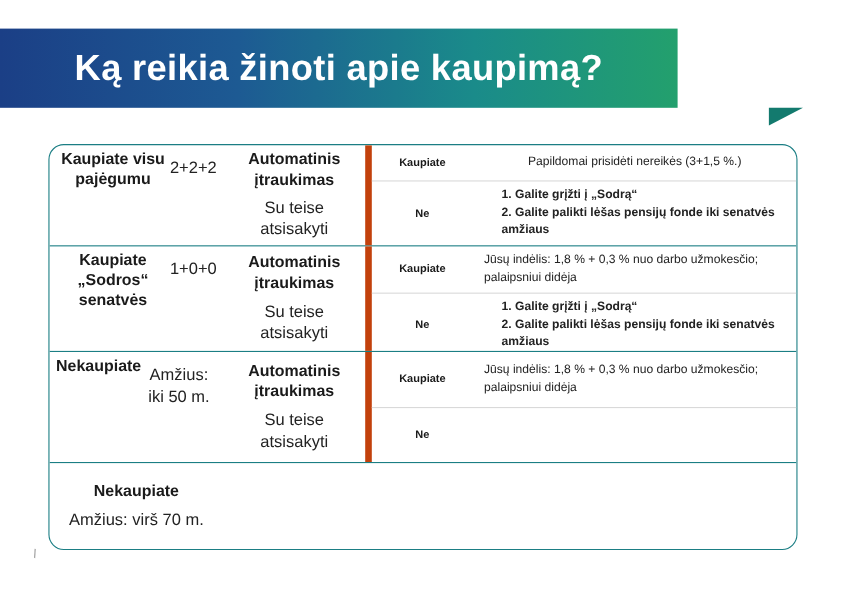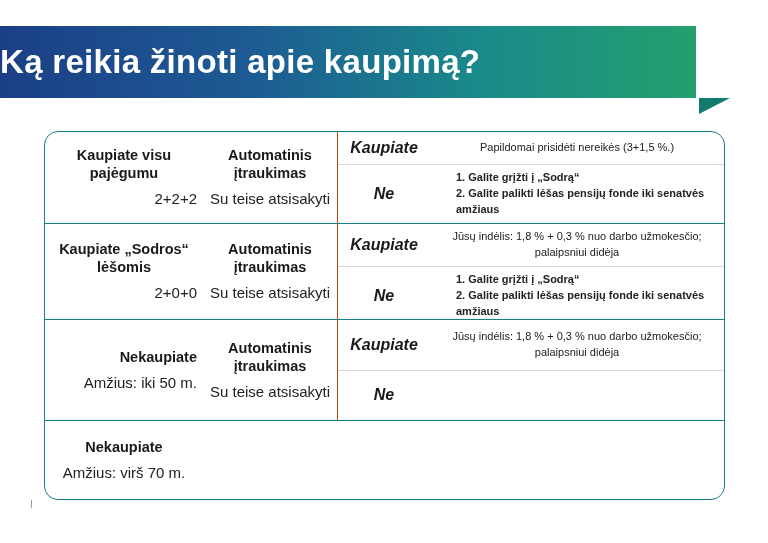--- a/index.html
+++ b/index.html
@@ -13,26 +13,26 @@
     font-family: "Liberation Sans", sans-serif;
     overflow: hidden;
     position: relative;
   }
 
   
   .banner {
     position: absolute;
     top: 26px;
     left: 0;
-    width: 696px;
+    width: 616px;
     height: 72px;
     background: linear-gradient(90deg, #1b3f86 0%, #1d5a93 35%, #1a8b8a 70%, #23a06d 100%);
     display: flex;
     align-items: center;
-    justify-content: flex-start;
+    justify-content: center;
   }
   .banner-title {
     color: #ffffff;
     font-size: 33px;
     font-weight: bold;
     letter-spacing: 0.3px;
     text-align: center;
   }
   .banner-fold {
     position: absolute;
@@ -64,38 +64,38 @@
     box-sizing: border-box;
   }
   .grp:last-child {
     border-bottom: none;
   }
 
   .grp-left {
     width: 158px;
     flex: 0 0 158px;
     display: flex;
-    flex-direction: column;
-    align-items: flex-end;
+    flex-direction: row;
+    align-items: flex-start;
     justify-content: center;
     text-align: center;
     padding: 4px 6px;
     box-sizing: border-box;
   }
   .grp-mid {
     width: 135px;
     flex: 0 0 135px;
     display: flex;
     flex-direction: column;
     align-items: center;
     justify-content: center;
     text-align: center;
     padding: 4px 6px;
     box-sizing: border-box;
-    border-right: 1px solid #c2410c;
+    border-right: 6px solid #c2410c;
   }
   .grp-right {
     flex: 1 1 auto;
     display: flex;
     flex-direction: column;
   }
 
   .big {
     font-size: 14.5px;
     font-weight: bold;
@@ -118,32 +118,30 @@
   }
   .subrow:last-child {
     border-bottom: none;
   }
   .sub-label {
     width: 92px;
     flex: 0 0 92px;
     display: flex;
     align-items: center;
     justify-content: center;
-    font-size: 16px;
+    font-size: 10px;
     font-weight: bold;
     color: #1a1a1a;
     box-sizing: border-box;
-    font-style: italic;
   }
   .sub-text {
     flex: 1 1 auto;
     display: flex;
     align-items: center;
     justify-content: center;
-    text-align: center;
     padding: 5px 10px;
     font-size: 11px;
     color: #222222;
     line-height: 1.45;
     box-sizing: border-box;
   }
   .sub-text.list {
     text-align: left;
     justify-content: flex-start;
     padding-left: 26px;
@@ -219,22 +217,22 @@
         <div class="sub-text list">
           <span class="lines">1. Galite grįžti į „Sodrą“
 2. Galite palikti lėšas pensijų fonde iki senatvės amžiaus</span>
         </div>
       </div>
     </div>
   </div>
 
   <div class="grp" style="height:96px;">
     <div class="grp-left">
-      <div class="big">Kaupiate „Sodros“ lėšomis</div>
-      <div class="small">2+0+0</div>
+      <div class="big">Kaupiate „Sodros“ senatvės</div>
+      <div class="small">1+0+0</div>
     </div>
     <div class="grp-mid">
       <div class="big">Automatinis įtraukimas</div>
       <div class="small">Su teise atsisakyti</div>
     </div>
     <div class="grp-right">
       <div class="subrow">
         <div class="sub-label">Kaupiate</div>
         <div class="sub-text">
           <span class="lines">Jūsų indėlis: 1,8 % + 0,3 % nuo darbo užmokesčio; palaipsniui didėja</span>

